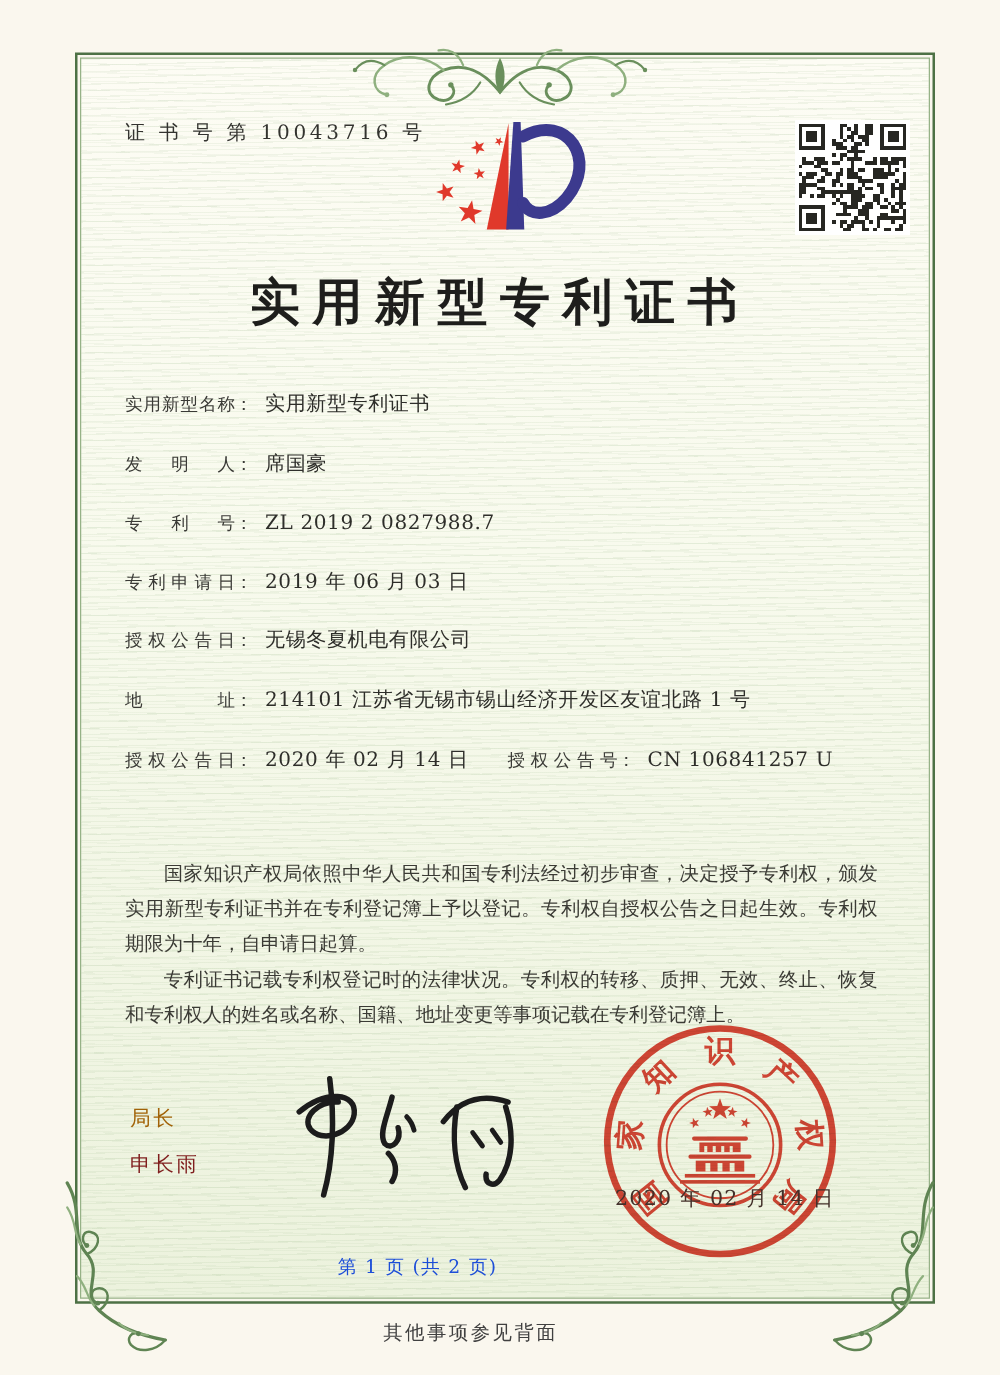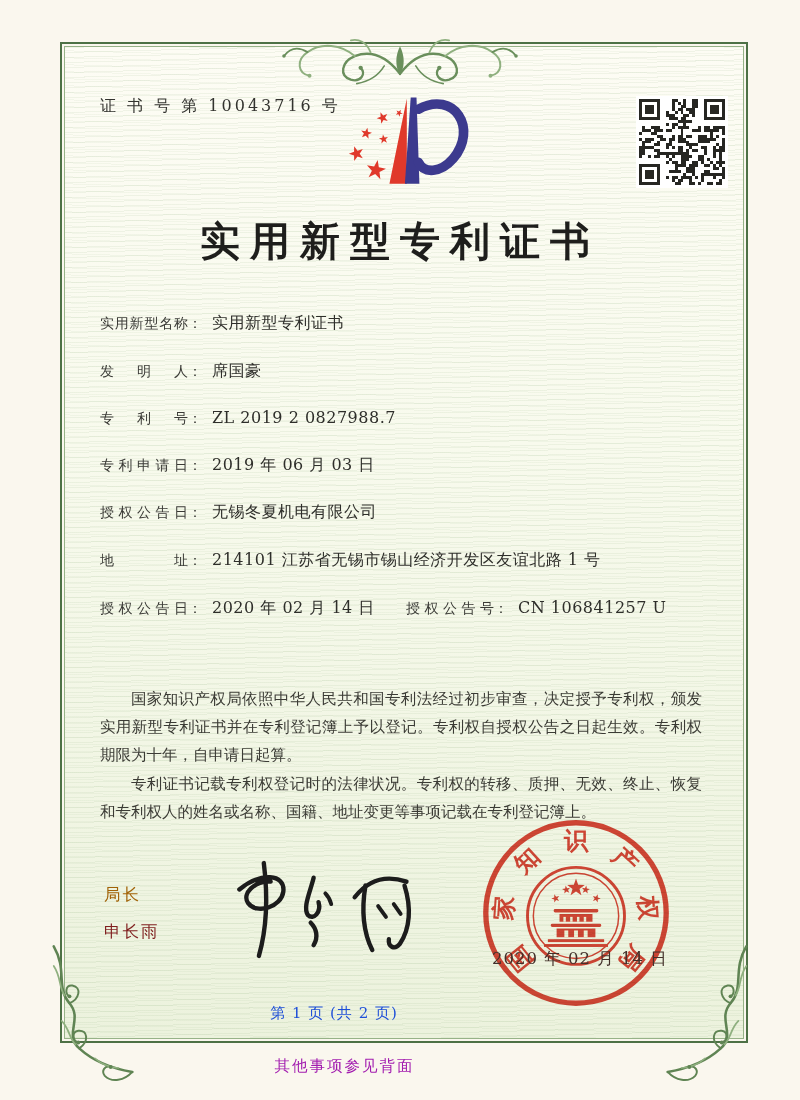--- a/index.html
+++ b/index.html
@@ -28,21 +28,21 @@
   .grant2{position:absolute;left:306px;top:0;white-space:nowrap;}
 
   .body-text{left:100px;top:641px;width:602px;color:#3b3b35;font-size:15.5px;line-height:1.82;text-align:justify;margin-top:44px;}
   .body-text p{margin:0;text-indent:2em;}
 
   .issuer-title{left:104px;top:884px;font-size:16.5px;color:#a16207;letter-spacing:2px;}
   .issuer-name{left:104px;top:921px;font-size:16.5px;color:#7f1d1d;letter-spacing:2px;}
 
   .seal-date{left:492px;top:948px;font-size:16.5px;color:#43302a;letter-spacing:1px;z-index:6;}
   .page-info{left:0;top:1004px;width:668px;text-align:center;font-size:15px;color:#1d4ed8;letter-spacing:1px;}
-  .footer-note{left:0;top:1056px;width:689px;text-align:center;font-size:15.5px;color:#a21caf;letter-spacing:2px;}
+  .footer-note{left:0;top:1056px;width:689px;text-align:center;font-size:15.5px;color:#404040;letter-spacing:2px;padding-left:32px;}
 
   svg{display:block;}
   .seal-svg{mix-blend-mode:multiply;opacity:0.93;z-index:5;}
   .seal-svg text{font-family:"DejaVu Serif","Liberation Serif",serif;font-weight:bold;}
   .orn{z-index:3;pointer-events:none;}
 </style>
 </head>
 <body>
 
 <div class="page">

